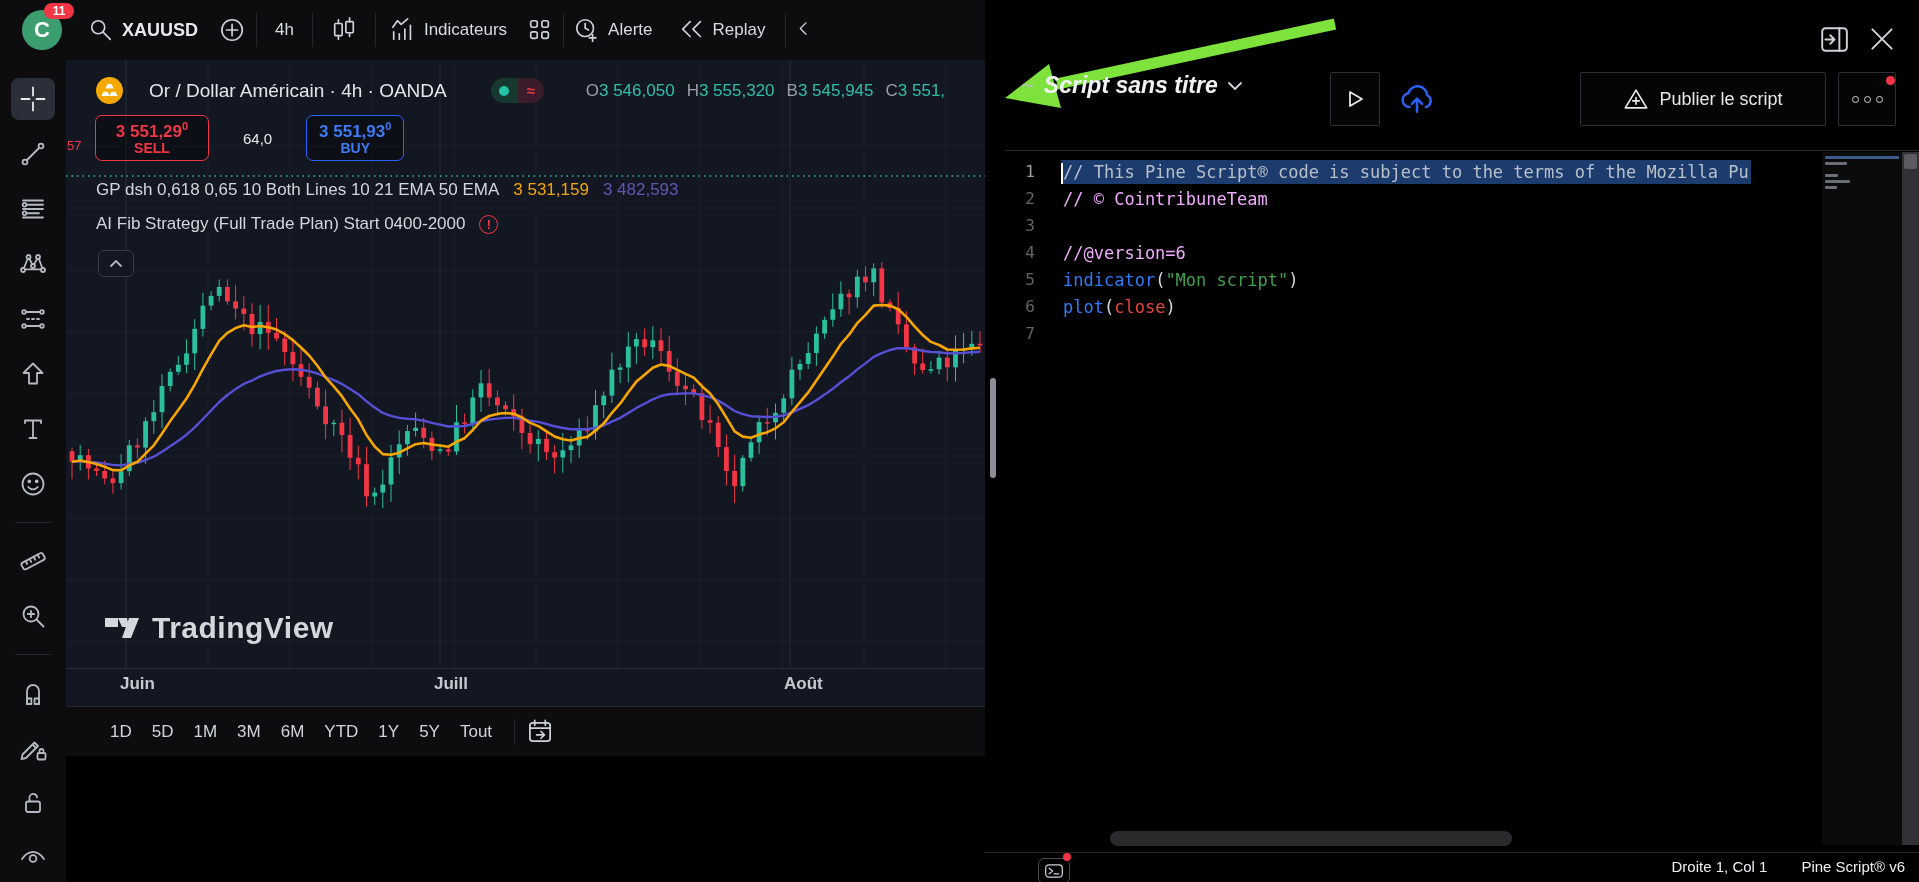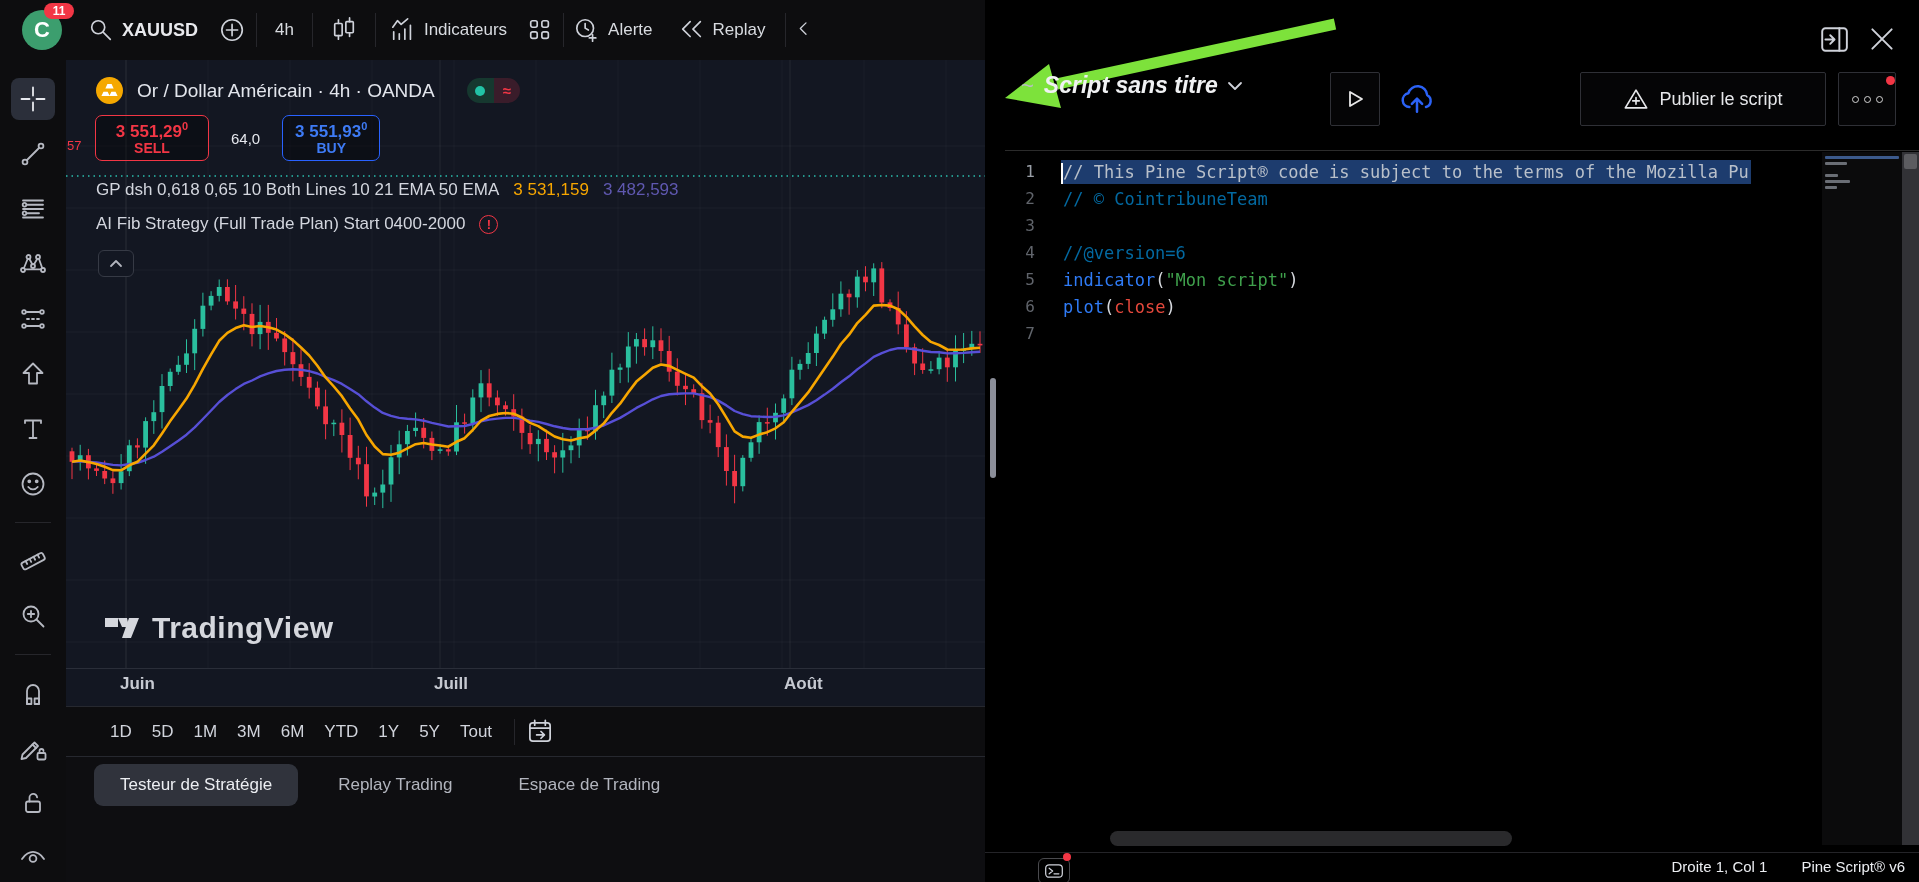--- a/index.html
+++ b/index.html
@@ -22,21 +22,21 @@
   #toolrail{left:0;top:60px;width:66px;height:822px;background:#0d0d0f;display:flex;flex-direction:column;align-items:center;padding-top:18px;box-sizing:border-box;}
   .tool{width:44px;height:42px;border-radius:8px;display:flex;align-items:center;justify-content:center;color:#b6b9c2;margin-bottom:13px;flex:0 0 auto;}
   .tool svg{width:28px;height:28px;}
   .tool.selected{background:#2b2f3a;color:#e7e9ee;}
   .tool-div{width:36px;height:1px;background:#26262b;margin:4px 0 17px 0;flex:0 0 auto;}
   
   #chart-pane{left:66px;top:60px;width:919px;height:646px;background:#131722;overflow:hidden;}
   #chart-svg{position:absolute;left:0;top:0;}
   #axis-line{position:absolute;left:0;top:608px;width:919px;height:1px;background:#2a2e39;}
   .month{position:absolute;top:614px;font-size:17px;font-weight:600;color:#c6c9d1;}
-  .hdr-row{position:absolute;left:30px;display:flex;align-items:center;gap:14px;}
+  .hdr-row{position:absolute;left:30px;display:flex;align-items:center;gap:26px;}
   #symbol-row{top:17px;}
   #gold-ic{width:27px;height:27px;flex:0 0 auto;}
   #symbol-title{font-size:19px;color:#e2e5ec;}
   #status-pill{margin-left:18px;width:53px;height:25px;border-radius:13px;overflow:hidden;display:flex;flex:0 0 auto;}
   #status-pill .on{width:27px;background:#16382f;display:flex;align-items:center;justify-content:center;}
   #status-pill .on i{width:10px;height:10px;border-radius:50%;background:#22c3a6;}
   #status-pill .off{width:26px;background:#3a1c2a;color:#f23645;display:flex;align-items:center;justify-content:center;font-size:15px;font-weight:bold;}
   #ohlc{display:flex;gap:12px;margin-left:16px;font-size:17px;white-space:nowrap;}
   .ohlc-item b{color:#9b9ea8;font-weight:normal;}
   .ohlc-item span{color:#2fbfa9;}
@@ -94,21 +94,21 @@
   #arrow-svg{position:absolute;left:0;top:0;width:420px;height:130px;pointer-events:none;}
   #ed-topline{position:absolute;left:20px;top:150px;width:914px;height:1px;background:#2b2b2b;}
   
   #code-area{position:absolute;left:0;top:158px;width:934px;font-family:"DejaVu Sans Mono","Liberation Mono",monospace;font-size:17px;}
   .cl{display:flex;height:27px;align-items:center;}
   .cl .num{width:76px;text-align:right;color:#60646b;font-size:16px;flex:0 0 auto;padding-right:26px;box-sizing:border-box;}
   .cl.sel .num{color:#9aa0a8;}
   .cl .src{white-space:pre;position:relative;padding:2px 2px;}
   .cl.sel .src{background:#1d3c6e;}
   .caret{position:absolute;left:0;top:3px;width:2px;height:21px;background:#fff;}
-  .tok-comment{color:#0369a1;}
+  .tok-comment{color:#f0abfc;}
   .cl.sel .tok-comment{color:#b9c0ca;}
   .tok-fun{color:#2f7bf6;}
   .tok-str{color:#3fa04c;}
   .tok-var{color:#e5483c;}
   .tok-paren{color:#d6d9de;}
   
   #minimap{position:absolute;left:837px;top:152px;width:80px;height:693px;background:#0b0b0c;}
   #vscroll{position:absolute;left:917px;top:152px;width:17px;height:693px;background:#323236;}
   #vthumb{position:absolute;left:2px;top:2px;width:13px;height:15px;background:#5c5c60;border-radius:2px;}
   #hscroll{position:absolute;left:125px;top:831px;width:402px;height:15px;background:#2a2a2c;border-radius:8px;}
@@ -569,20 +569,26 @@
         <path fill="#fff" d="M9 11l2-4.2h4L17 11zM5.2 18.4l2-4.2h4l2 4.2zM12.8 18.4l2-4.2h4l2 4.2z"></path>
           </svg>
       </span>
       <span id="symbol-title">Or / Dollar Américain · 4h · OANDA</span>
       <span id="status-pill">
         <span class="on">
             <i></i>
           </span>
         <span class="off">≈</span>
       </span>
+      <span id="ohlc">
+          <span class="ohlc-item"><b>O</b><span>3 546,050</span></span>
+          <span class="ohlc-item"><b>H</b><span>3 555,320</span></span>
+          <span class="ohlc-item"><b>B</b><span>3 545,945</span></span>
+          <span class="ohlc-item"><b>C</b><span>3 551,</span></span>
+        </span>
     </div>
 
     <div class="hdr-row" id="trade-row">
       <div class="trade-btn" id="sell-btn">
         <span class="p"><span>3 551,29</span><sup>0</sup></span>
         <span class="l">SELL</span>
       </div>
       <span id="spread">64,0</span>
       <div class="trade-btn" id="buy-btn">
         <span class="p"><span>3 551,93</span><sup>0</sup></span>
@@ -633,25 +639,20 @@
       <div class="range-btn">Tout</div>
       <div id="range-sep"></div>
       <span id="goto-ic">
         <svg class="ic" viewBox="0 0 28 28">
           <rect x="3" y="5" width="21" height="19" rx="3"></rect>
           <path d="M8 2.5v5M19 2.5v5M3 10.5h21M10 17.5h8M14.5 14l3.5 3.5-3.5 3.5"></path>
         </svg>
       </span>
     </div>
 
-  <div id="tabs-bar" class="abs">
-      <div class="tab active">Testeur de Stratégie</div>
-      <div class="tab">Replay Trading</div>
-      <div class="tab">Espace de Trading</div>
-    </div>
 
   <div id="editor" class="abs">
     <div id="win-btns">
       <span class="wic">
           <svg class="ic" viewBox="0 0 28 28">
             <rect x="3" y="4" width="23" height="21" rx="3"></rect>
             <path d="M19 4v21M6 14.5h8M10.5 10.5l4 4-4 4"></path>
           </svg>
         </span>
       <span class="wic">

